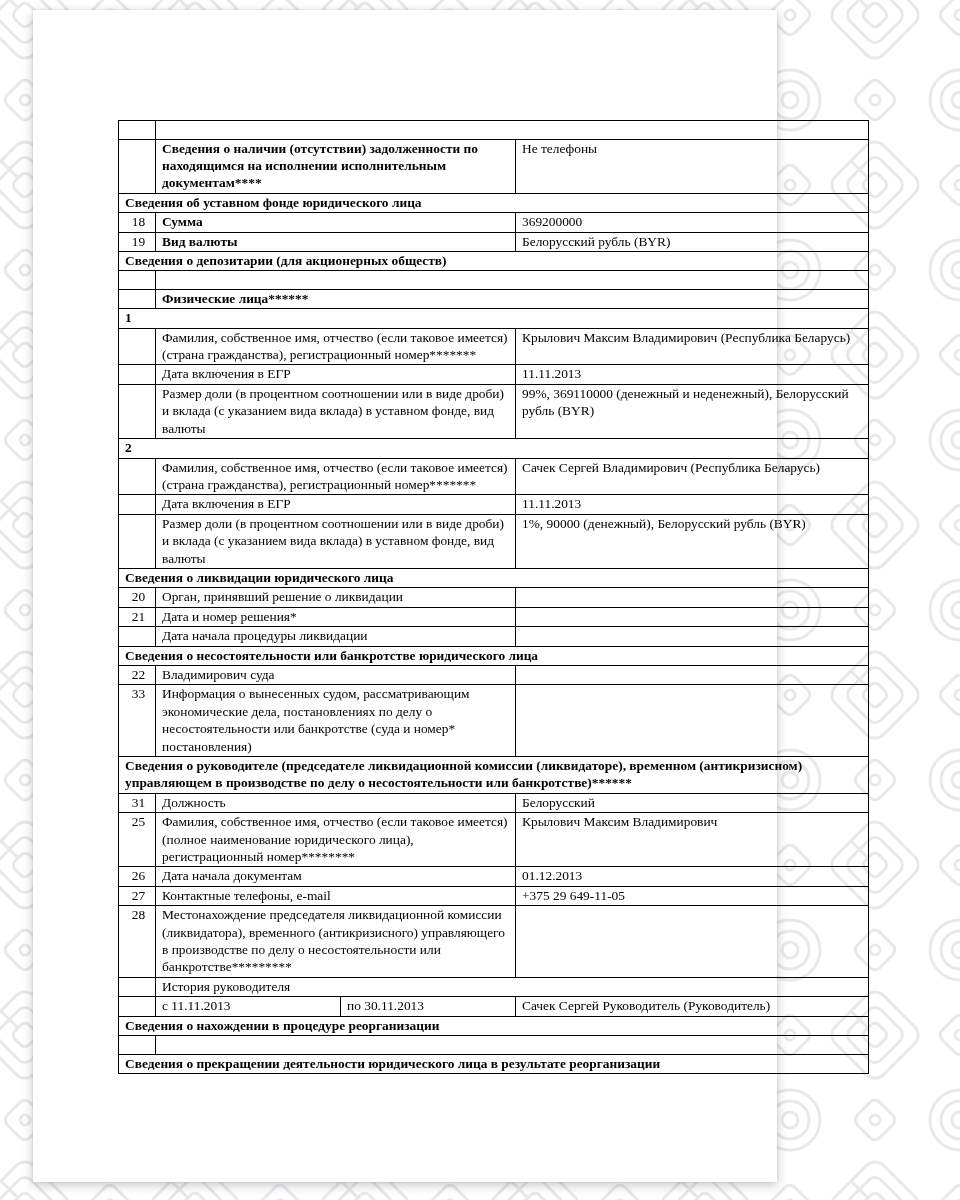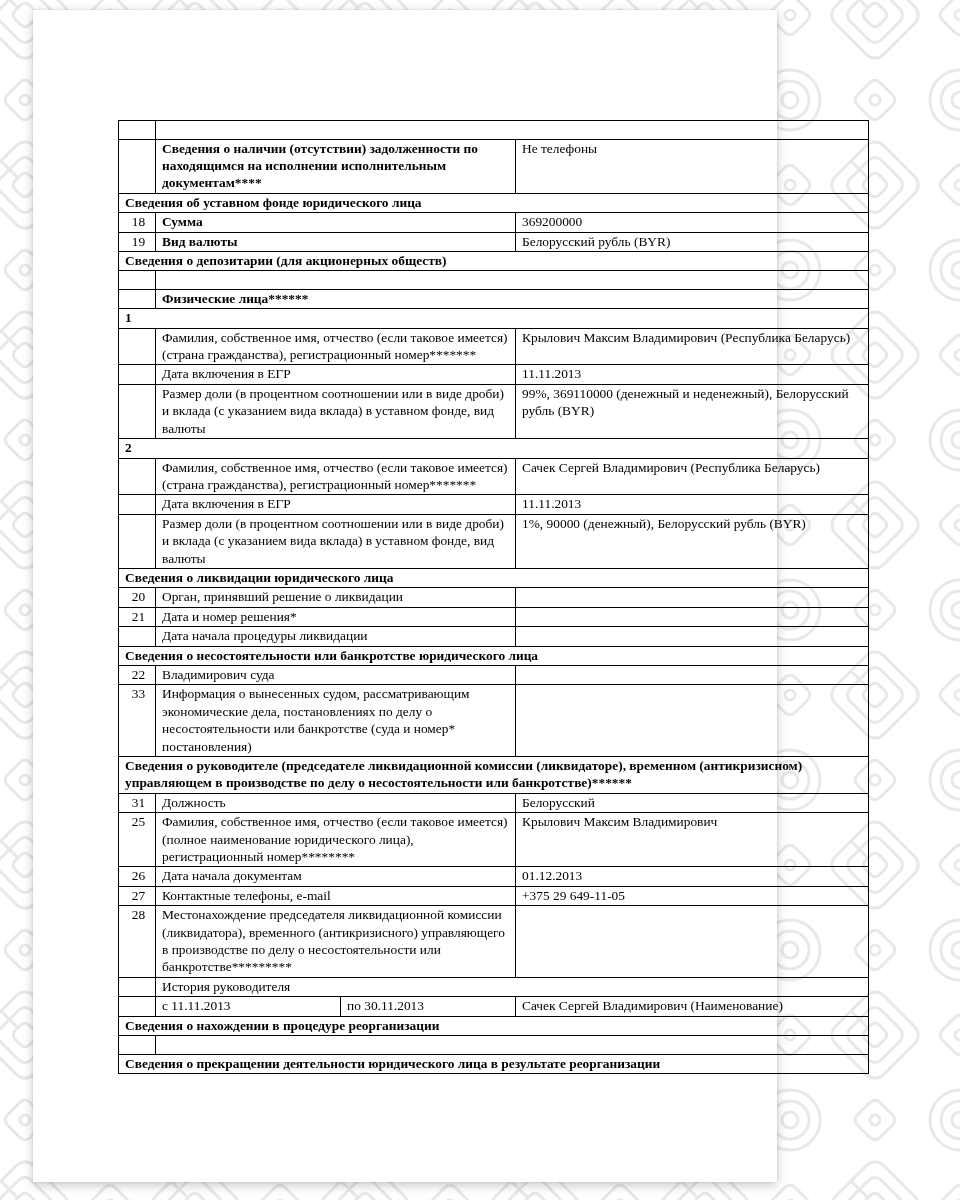--- a/index.html
+++ b/index.html
@@ -218,21 +218,21 @@
           <td class="cell-value"></td>
         </tr>
         <tr>
           <td class="cell-num"></td>
           <td class="cell-section regular" colspan="3">История руководителя</td>
         </tr>
         <tr>
           <td class="cell-num"></td>
           <td class="cell-label">с 11.11.2013</td>
           <td class="cell-label">по 30.11.2013</td>
-          <td class="cell-value">Сачек Сергей Владимирович (Наименование)</td>
+          <td class="cell-value">Сачек Сергей Руководитель (Руководитель)</td>
         </tr>
         <tr>
           <td class="cell-section" colspan="4">Сведения о нахождении в процедуре реорганизации</td>
         </tr>
         <tr class="row-empty">
           <td class="cell-num"></td>
           <td colspan="3"></td>
         </tr>
         <tr>
           <td class="cell-section" colspan="4">Сведения о прекращении деятельности юридического лица в результате реорганизации</td>

